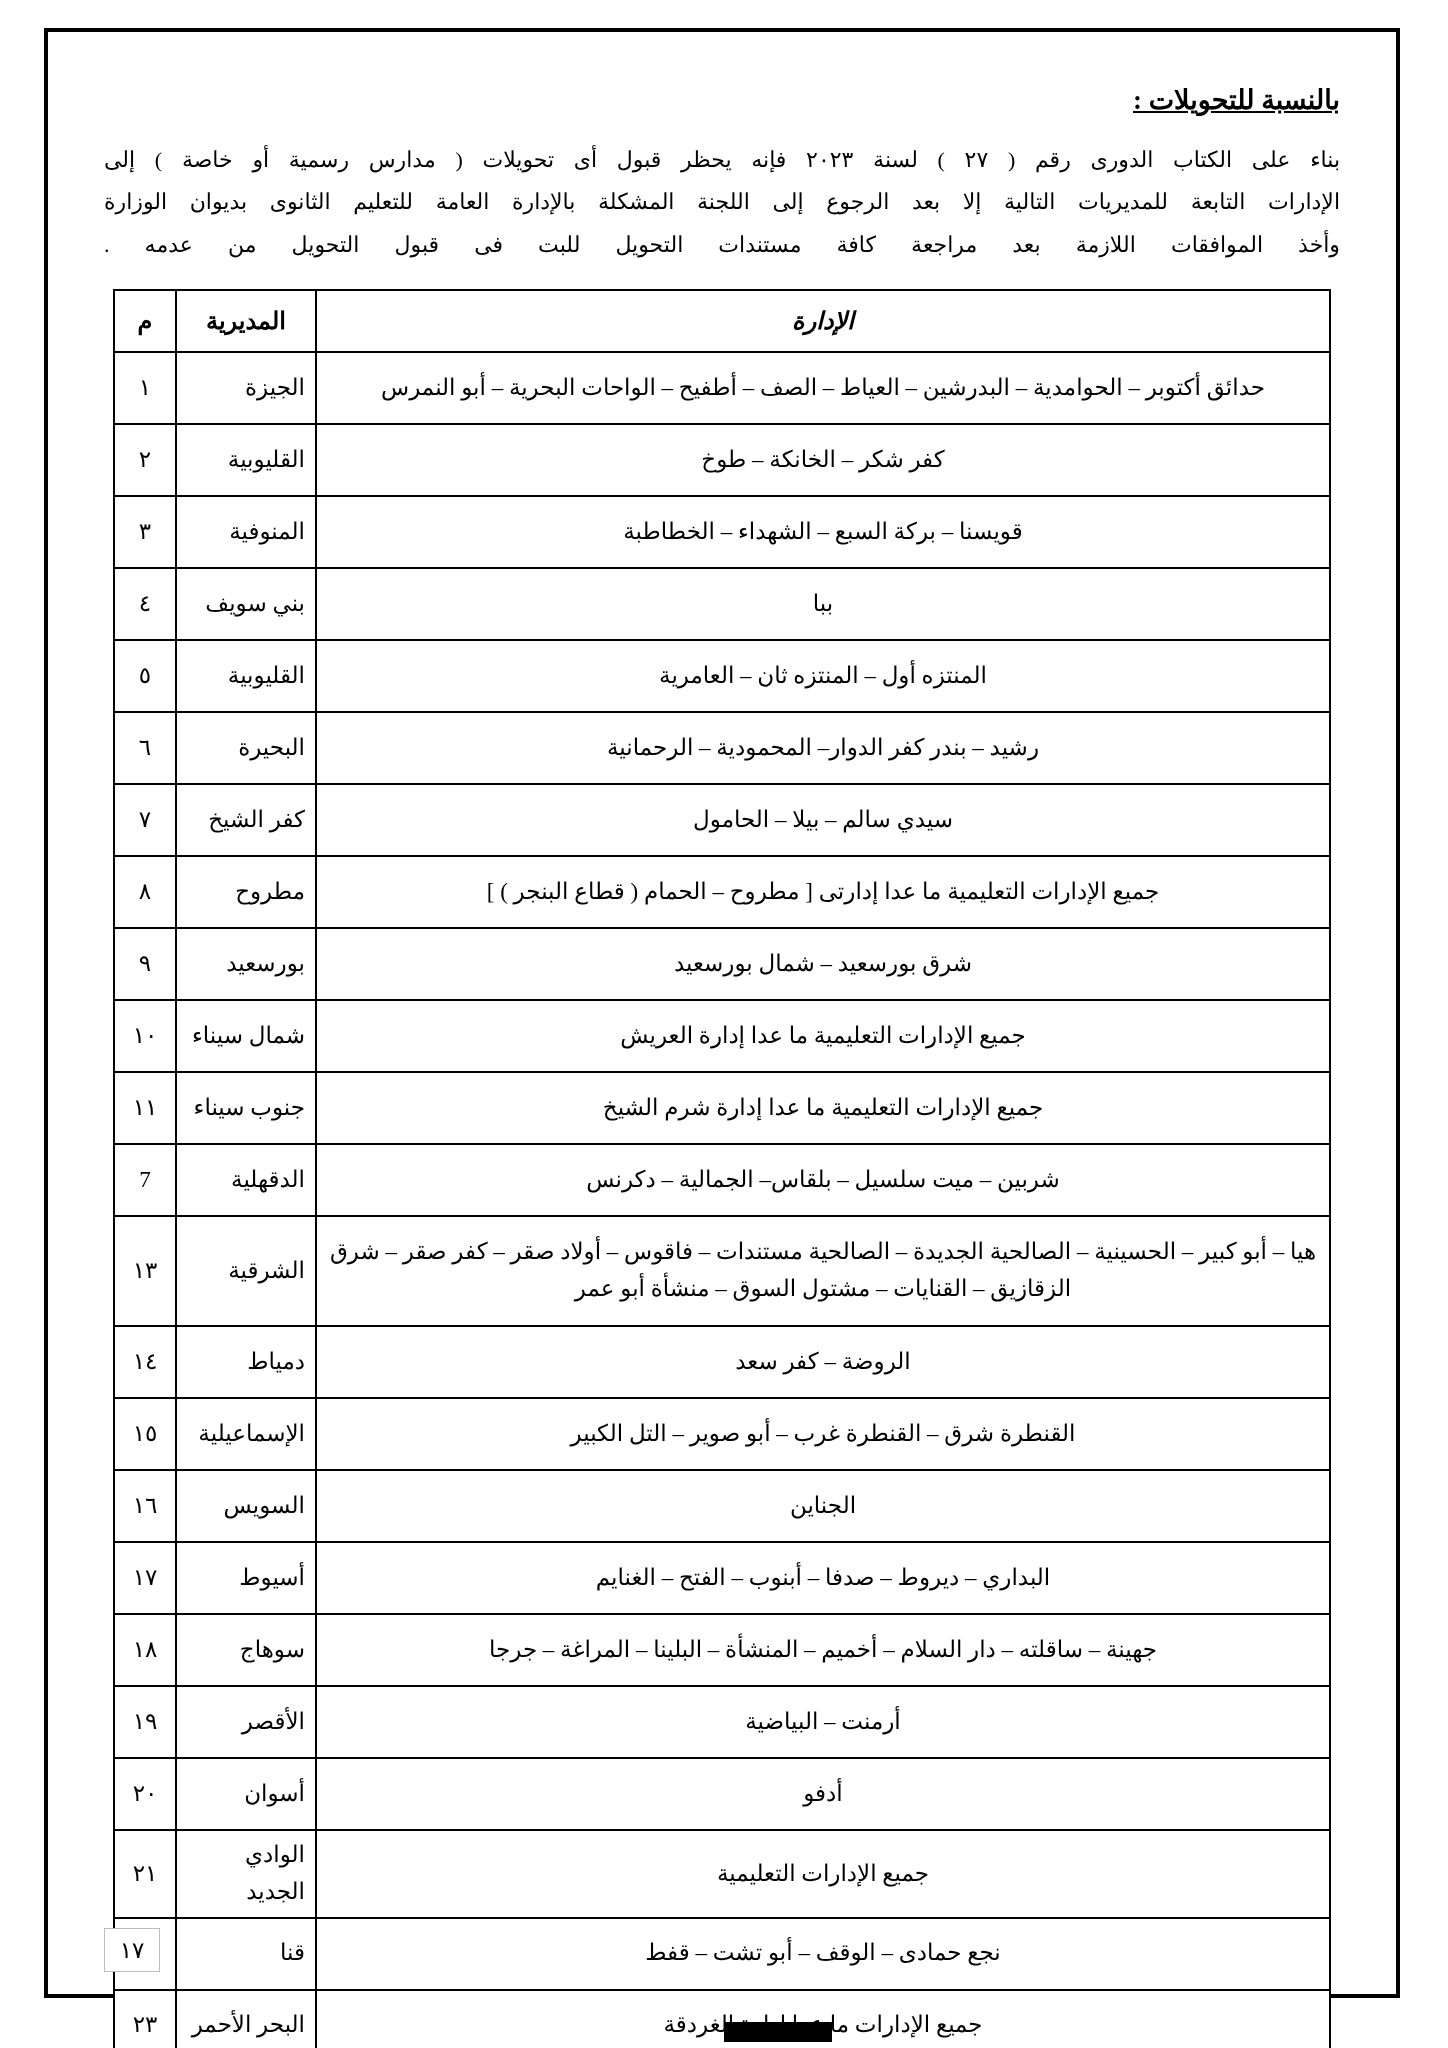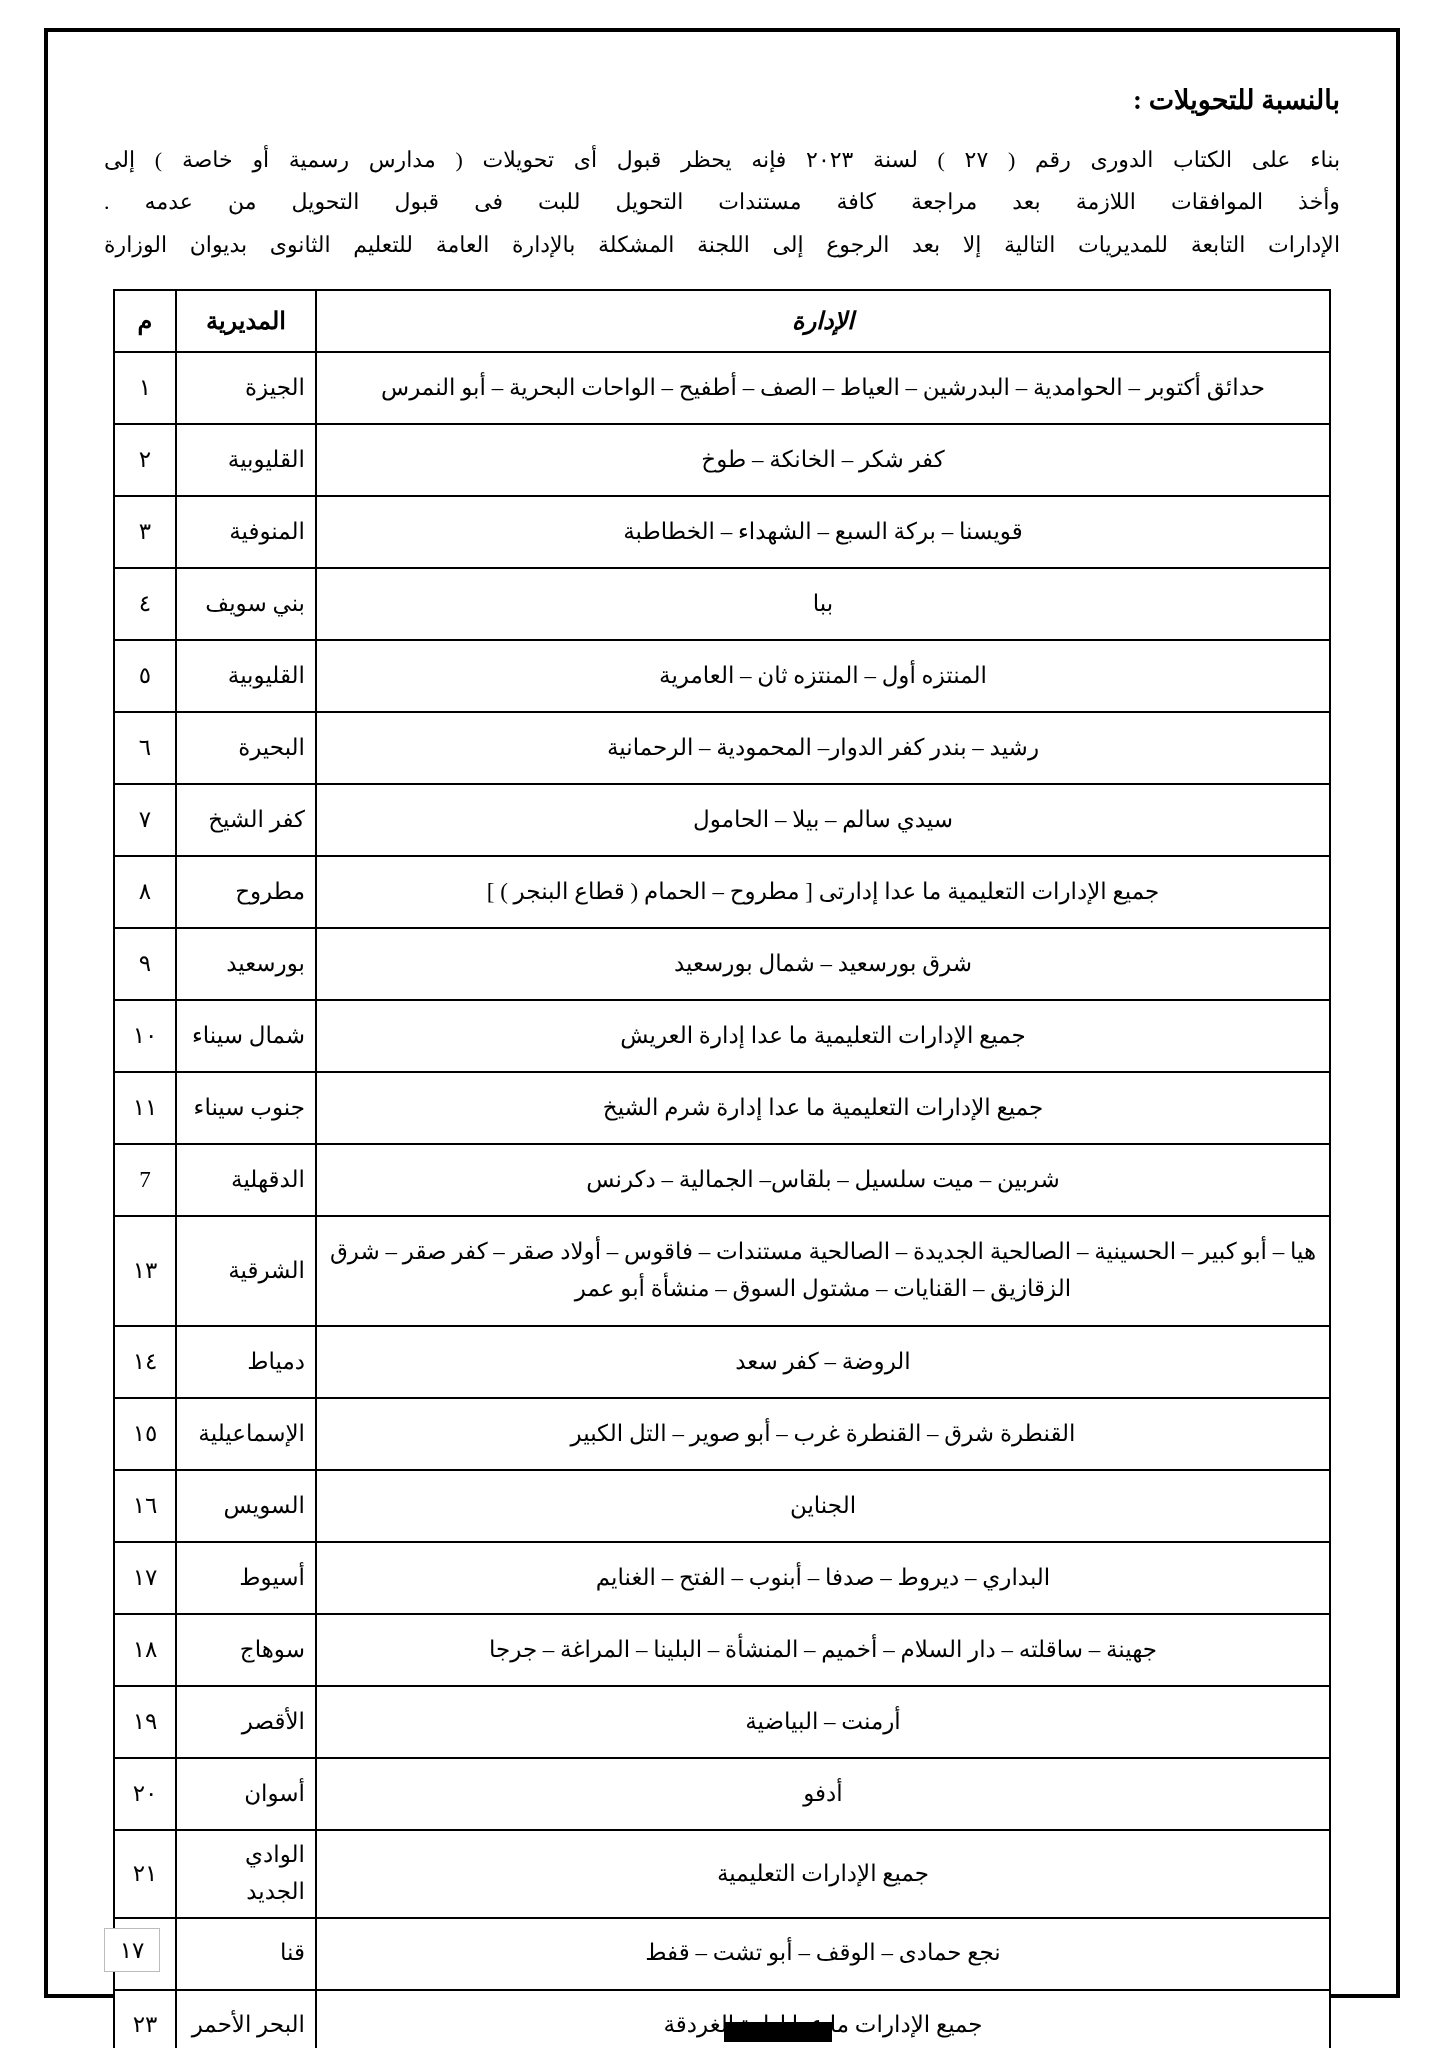--- a/index.html
+++ b/index.html
@@ -36,20 +36,21 @@
   }
 
   
   .doc-title {
     font-weight: bold;
     font-size: 27px;
     text-align: right;
     margin: 0 0 18px 0;
     line-height: 1.5;
     letter-spacing: 0;
+    text-decoration: underline;
   }
 
   
   .intro {
     font-size: 22px;
     line-height: 1.95;
     text-align: justify;
     text-align-last: justify;
     margin: 0 0 22px 0;
     direction: rtl;
@@ -128,22 +129,22 @@
 </head>
 <body>
 
 <div class="page-frame">
   <div class="page-inner">
 
     <div class="doc-title">بالنسبة للتحويلات :</div>
 
     <div class="intro">
       <span class="ln">بناء على الكتاب الدورى رقم ( ٢٧ ) لسنة ٢٠٢٣ فإنه يحظر قبول أى تحويلات ( مدارس رسمية أو خاصة ) إلى</span>
+      <span class="ln">الإدارات التابعة للمديريات التالية إلا بعد الرجوع إلى اللجنة المشكلة بالإدارة العامة للتعليم الثانوى بديوان الوزارة</span>
       <span class="ln last">وأخذ الموافقات اللازمة بعد مراجعة كافة مستندات التحويل للبت فى قبول التحويل من عدمه .</span>
-      <span class="ln">الإدارات التابعة للمديريات التالية إلا بعد الرجوع إلى اللجنة المشكلة بالإدارة العامة للتعليم الثانوى بديوان الوزارة</span>
     </div>
 
     <table class="dir-table">
       <colgroup>
         <col class="col-admin">
         <col class="col-dir">
         <col class="col-num">
       </colgroup>
       <thead>
         <tr>

